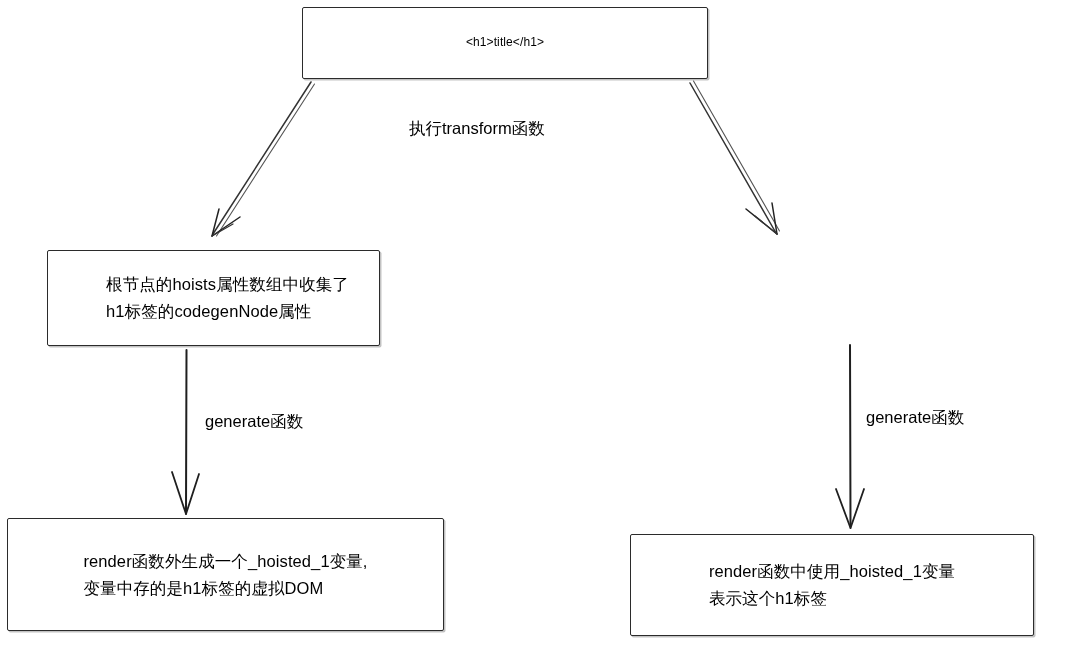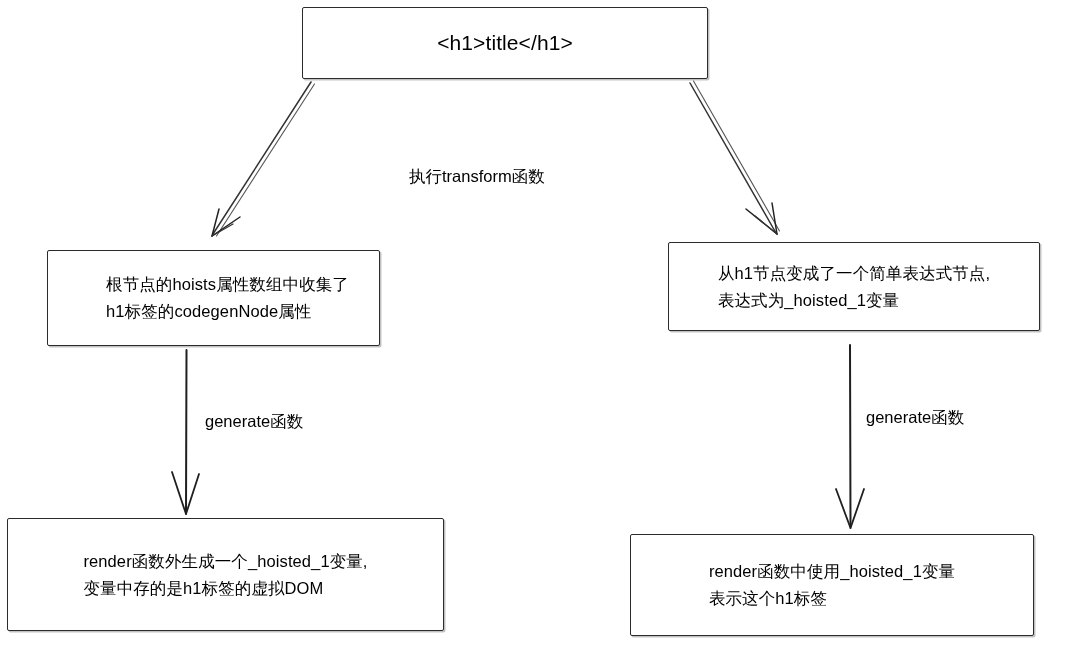--- a/index.html
+++ b/index.html
@@ -49,21 +49,21 @@
   .node-text.centered {
     text-align: center;
   }
   #node-root {
     left: 302px;
     top: 7px;
     width: 406px;
     height: 72px;
   }
   #node-root .node-text {
-    font-size: 21px;
+    font-size: 12px;
   }
   #node-hoists {
     left: 47px;
     top: 250px;
     width: 333px;
     height: 96px;
     padding-left: 28px;
   }
   #node-expression {
     left: 668px;
@@ -86,21 +86,20 @@
   .edge-label {
     position: absolute;
     font-size: 16.5px;
     line-height: 1.4;
     white-space: nowrap;
     color: #000000;
   }
   #label-transform {
     left: 409px;
     top: 117px;
-    margin-top: 48px;
   }
   #label-generate-left {
     left: 205px;
     top: 410px;
   }
   #label-generate-right {
     left: 866px;
     top: 406px;
   }
 </style>
@@ -143,24 +142,20 @@
 
   <div class="node-box" id="node-root">
     <span class="node-text centered">&lt;h1&gt;title&lt;/h1&gt;</span>
   </div>
 
   <div class="node-box" id="node-hoists">
     <span class="node-text">根节点的hoists属性数组中收集了
 h1标签的codegenNode属性</span>
   </div>
 
-  <div class="node-box" id="node-expression">
-    <span class="node-text">从h1节点变成了一个简单表达式节点,
-表达式为_hoisted_1变量</span>
-  </div>
 
   <div class="node-box" id="node-render-outer">
     <span class="node-text">render函数外生成一个_hoisted_1变量,
 变量中存的是h1标签的虚拟DOM</span>
   </div>
 
   <div class="node-box" id="node-render-inner">
     <span class="node-text">render函数中使用_hoisted_1变量
 表示这个h1标签</span>
   </div>

